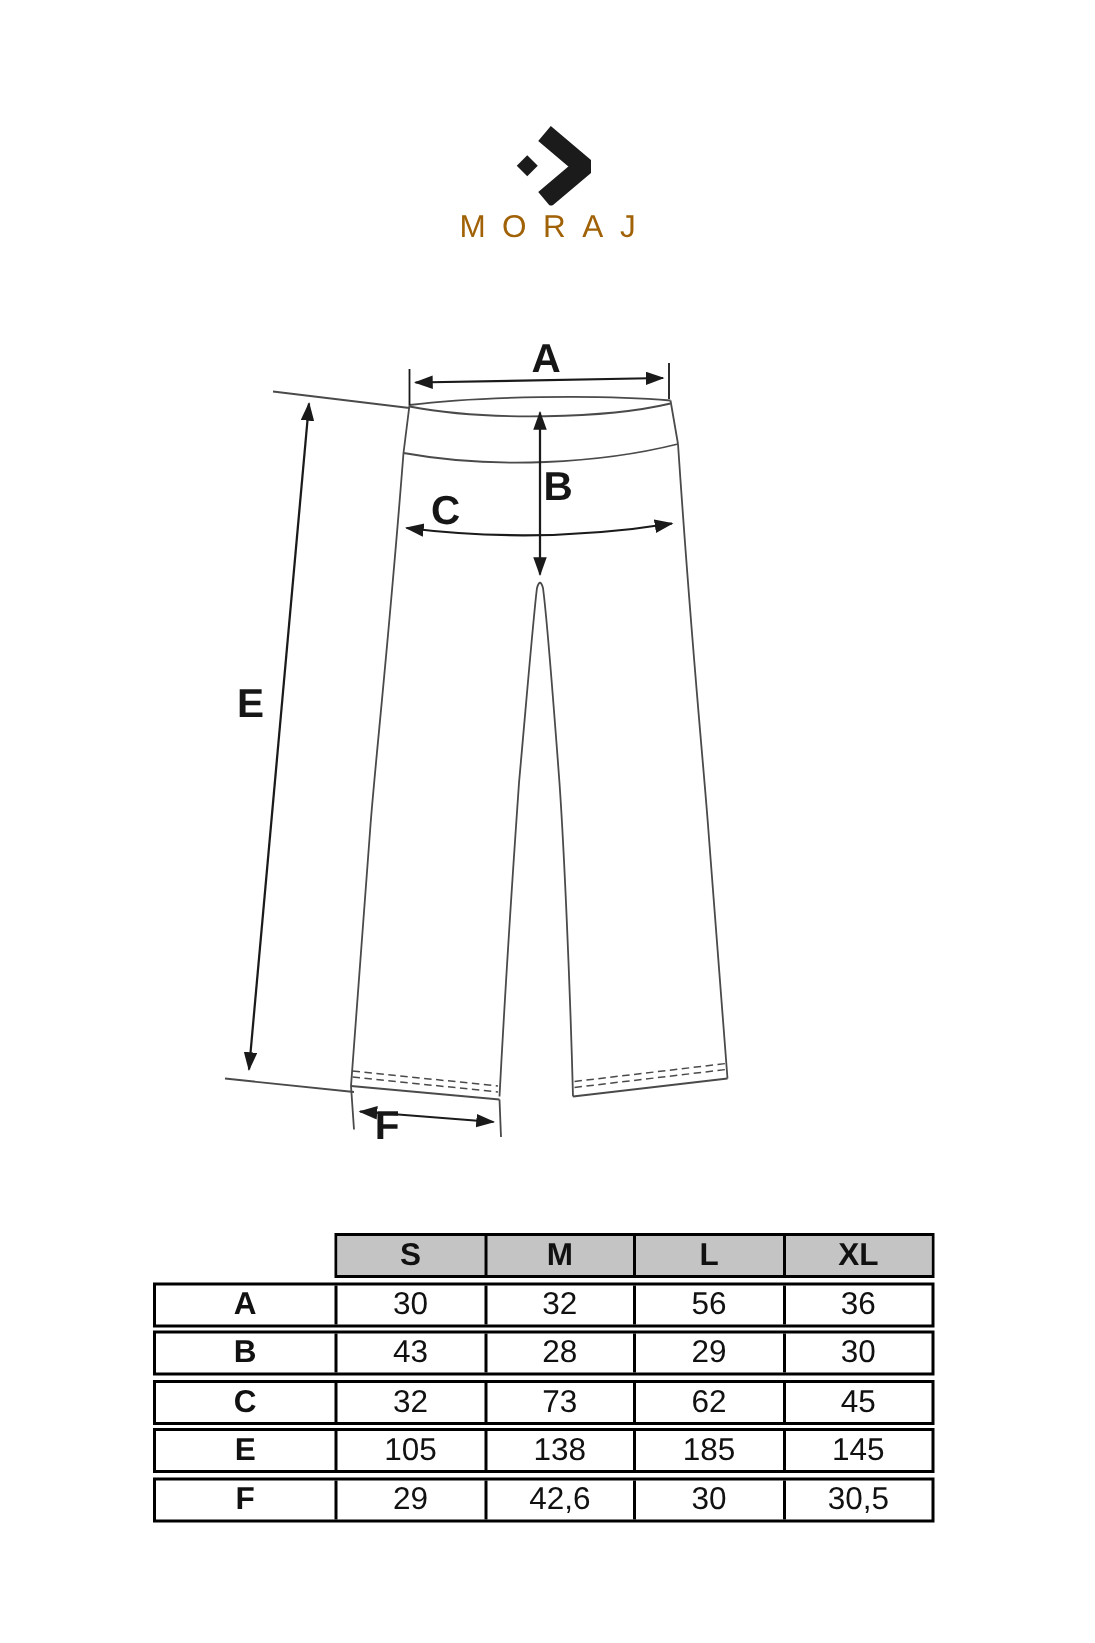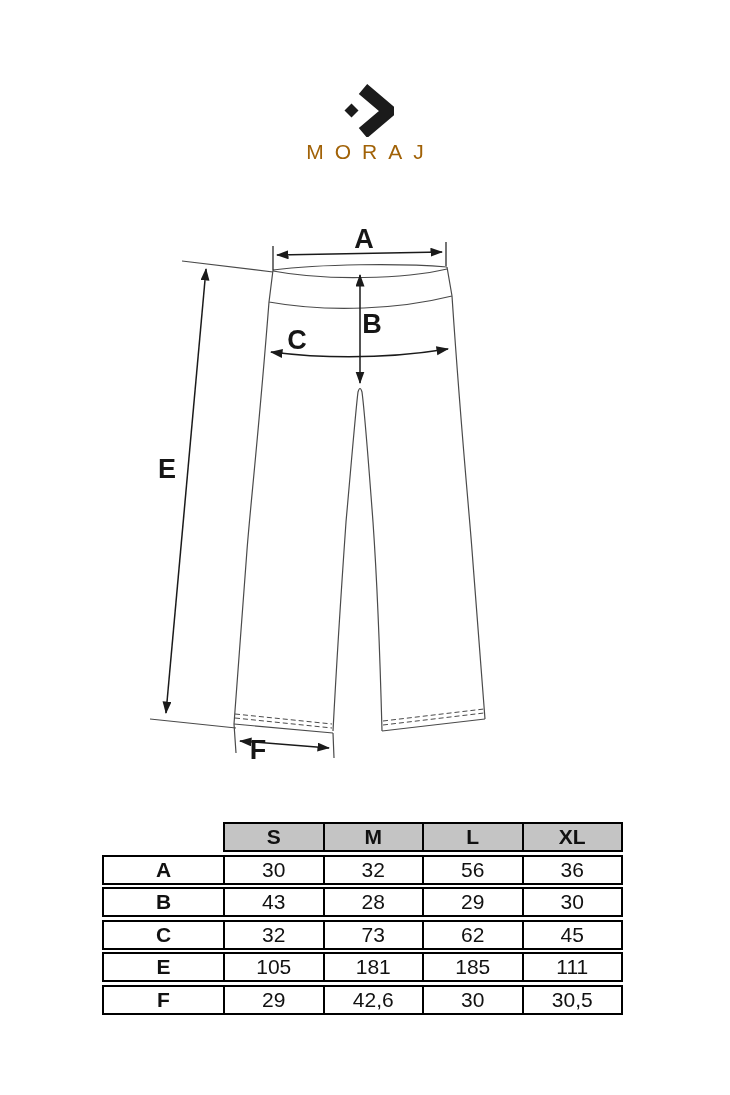--- a/index.html
+++ b/index.html
@@ -117,23 +117,23 @@
       <div class="tcell label">C</div>
       <div class="tcell">32</div>
       <div class="tcell">73</div>
       <div class="tcell">62</div>
       <div class="tcell">45</div>
     </div>
 
     <div class="trow">
       <div class="tcell label">E</div>
       <div class="tcell">105</div>
-      <div class="tcell">181</div>
+      <div class="tcell">138</div>
       <div class="tcell">185</div>
-      <div class="tcell">111</div>
+      <div class="tcell">145</div>
     </div>
 
     <div class="trow">
       <div class="tcell label">F</div>
       <div class="tcell">29</div>
       <div class="tcell">42,6</div>
       <div class="tcell">30</div>
       <div class="tcell">30,5</div>
     </div>
 

